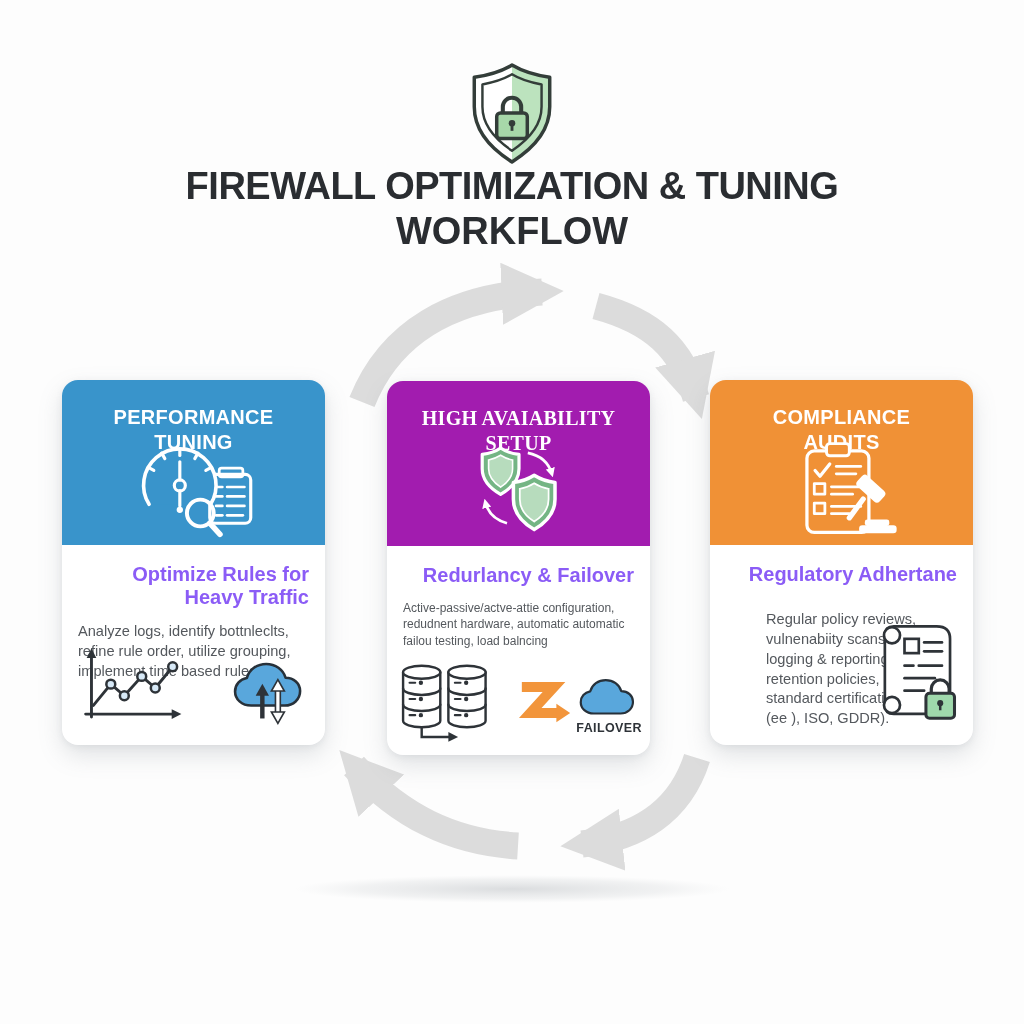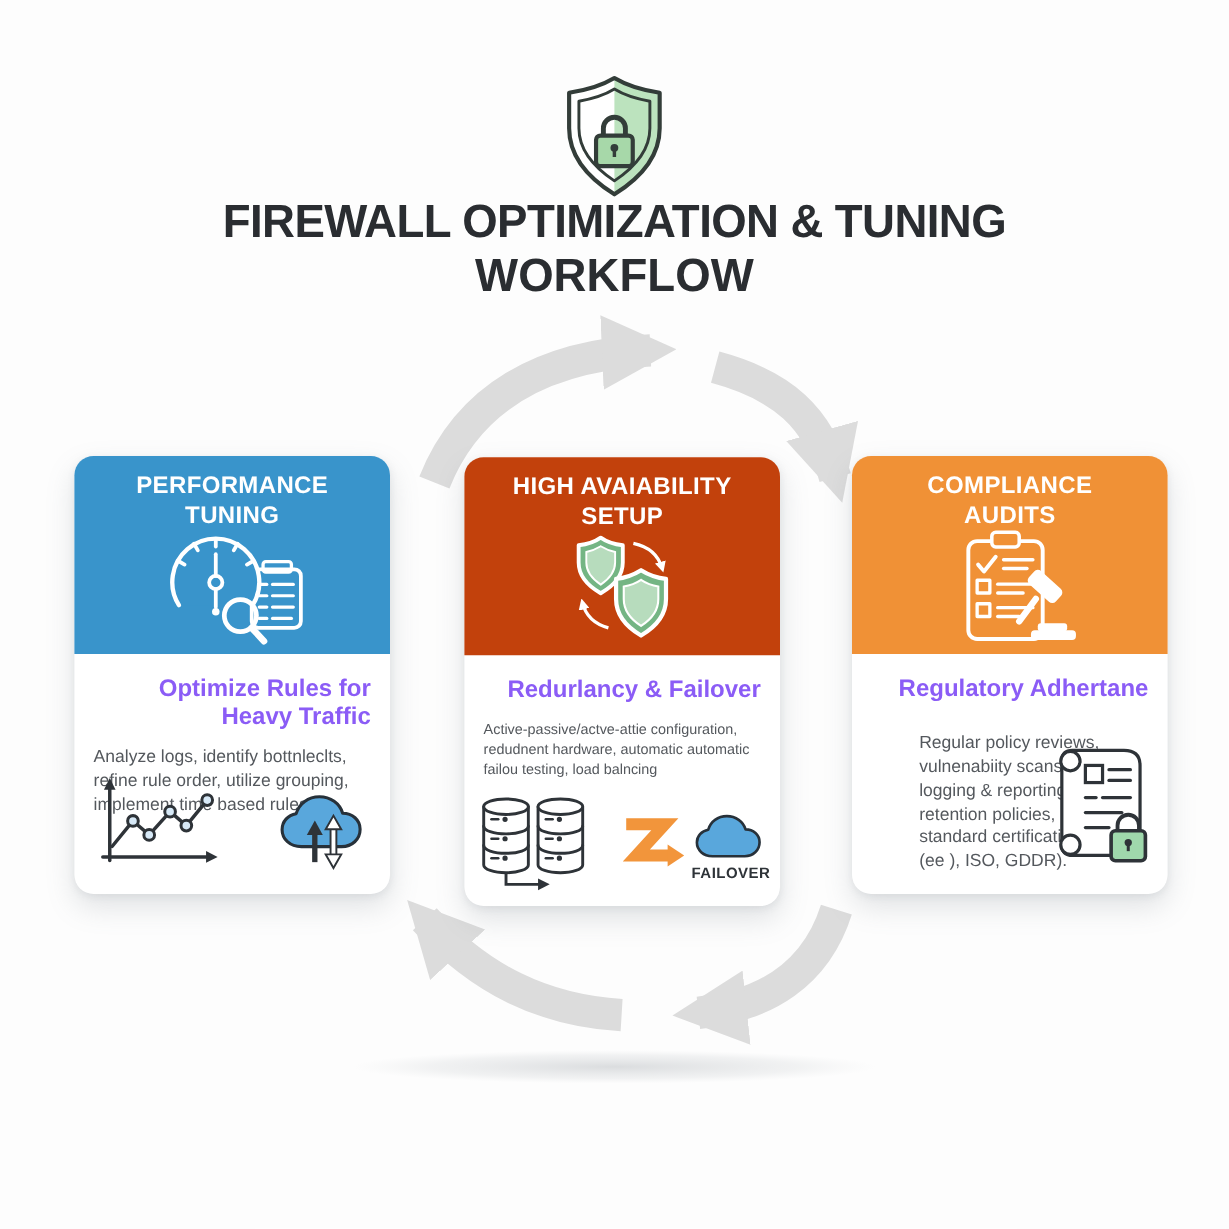--- a/index.html
+++ b/index.html
@@ -14,21 +14,21 @@
   .main-title{position:absolute;left:0;top:164px;width:1024px;text-align:center;z-index:1;
     color:#2A2D31;font-weight:800;font-size:38px;line-height:1.16;letter-spacing:-0.5px;
     transform:scaleY(1.02);}
   .main-title .t2{letter-spacing:0px;}
 
   
   .card{position:absolute;top:380px;width:263px;height:365px;background:#fff;border-radius:16px;
     box-shadow:0 10px 24px rgba(110,120,132,0.20), 0 2px 6px rgba(110,120,132,0.10);z-index:2;}
   .card.c2{top:381px;height:374px;}
   .card-header{height:165px;border-radius:16px 16px 0 0;color:#fff;text-align:center;position:relative;}
-  .card-title{padding-top:13px;font-size:20px;font-weight:800;line-height:1.25;letter-spacing:0.3px;}
+  .card-title{padding-top:25px;font-size:20px;font-weight:800;line-height:1.25;letter-spacing:0.3px;}
   .hicon{position:absolute;left:0;right:0;bottom:6px;display:flex;justify-content:center;}
   .card-body{position:relative;padding:12px 16px 0 16px;height:188px;}
   .card-subtitle{text-align:right;font-weight:700;font-size:20px;color:#8b5cf6;margin:6px 0 13px 0;}
   .card-text{font-size:14.6px;color:#54585D;line-height:1.36;}
   .c2 .card-text{font-size:12px;}
   .c3 .card-subtitle{margin-bottom:24px;}
   .c3 .card-text{width:168px;font-size:14.6px;margin-left:40px;}
 
   .footer-icons{position:absolute;left:14px;right:14px;bottom:12px;display:flex;
     justify-content:space-between;align-items:flex-end;}
@@ -150,21 +150,21 @@
         <g fill="#FFFFFF" stroke="#2E3338" stroke-width="2">
           <rect x="60" y="40" width="6" height="34"></rect>
           <polygon points="55,44 63,30 71,44"></polygon>
           <polygon points="55,70 63,84 71,70"></polygon>
         </g>
       </svg>
     </div>
   </div>
 
   <div class="card c2" style="left:387px;">
-    <div class="card-header" style="background: #c2410c;">
+    <div class="card-header" style="background: #a21caf; font-family: Liberation Serif, serif;">
       <div class="card-title">
         <div>HIGH AVAIABILITY</div>
         <div>SETUP</div>
       </div>
       <div class="hicon">
         <svg width="150" height="108" viewBox="0 0 150 135">
           <defs>
             <marker id="wah" viewBox="0 0 10 10" refX="6" refY="5" markerWidth="3.4" markerHeight="3.4" orient="auto">
               <path d="M0 0 L10 5 L0 10 Z" fill="#FFFFFF"></path>
             </marker>

